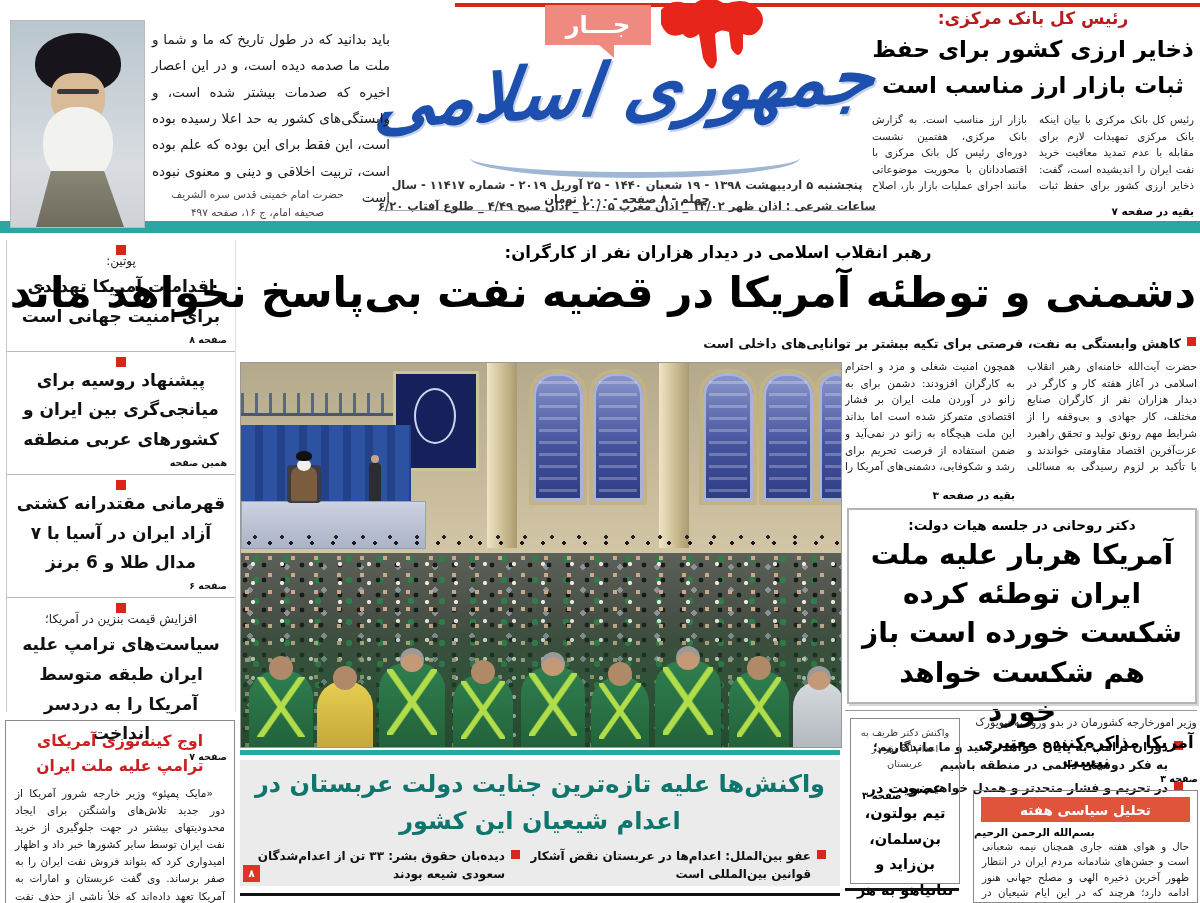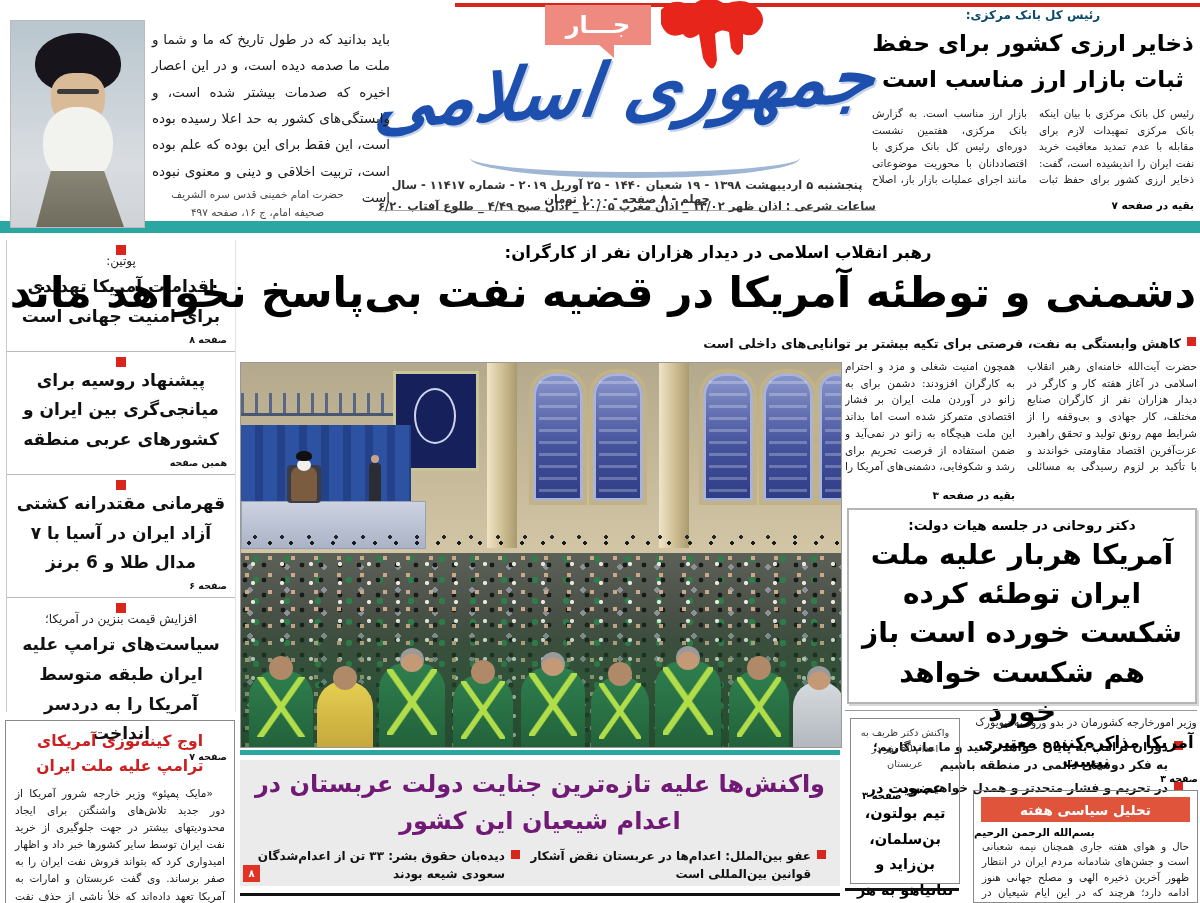--- a/index.html
+++ b/index.html
@@ -31,21 +31,21 @@
   .kh-brows{position:absolute;left:46px;top:68px;width:42px;height:5px;background:#3a3a3a;border-radius:3px;}
   .kh-beard{position:absolute;left:32px;top:86px;width:70px;height:78px;background:#f2f2ef;border-radius:46% 46% 52% 52%;}
   .kh-body{position:absolute;left:0;top:150px;width:133px;height:60px;background:linear-gradient(180deg,#8a8676,#6d6a5c);
            clip-path:polygon(18% 100%,30% 0,70% 0,86% 100%);}
   .quote-text{position:absolute;right:0;top:8px;width:238px;font-size:13.5px;line-height:1.95;color:#1a1a1a;
               text-align:justify;font-weight:500;}
   .quote-attr{position:absolute;right:30px;top:168px;width:205px;font-size:10.5px;color:#444;text-align:center;line-height:1.7;}
 
   
   .bank{left:872px;top:8px;width:322px;height:212px;}
-  .bank .kicker{font-size:12px;font-weight:bold;text-align:center;color:#0c4a6e;}
+  .bank .kicker{font-size:17px;font-weight:bold;text-align:center;color:#b91c1c;}
   .bank .headline{font-size:23px;font-weight:bold;text-align:center;color:#000;line-height:1.55;margin-top:4px;}
   .bank .body{margin-top:8px;font-size:10.3px;line-height:1.6;text-align:justify;color:#222;
               column-count:2;column-gap:12px;height:92px;overflow:hidden;}
   .bank .cont{font-size:10.5px;font-weight:bold;margin-top:2px;}
 
   
   .sidebar{left:6px;top:240px;width:228px;height:472px;border-left:1px solid #c9c9c9;border-right:1px solid #e2e2e2;}
   .sb-item{position:relative;padding:14px 8px 6px 8px;text-align:center;}
   .sb-item + .sb-item{border-top:1px solid #bbb;}
   .sb-marker{position:absolute;top:5px;left:50%;transform:translateX(-50%);width:10px;height:10px;background:#d9261c;}
@@ -114,21 +114,21 @@
       background:linear-gradient(55deg,transparent 45%,#b9e34a 47%,#b9e34a 53%,transparent 55%),
                  linear-gradient(-55deg,transparent 45%,#b9e34a 47%,#b9e34a 53%,transparent 55%);}
   .fg.yellow{background:linear-gradient(#e6cf52,#c2a338);} .fg.yellow::after{background:none;}
   .fg.gray{background:linear-gradient(#d7dbdf,#aeb4ba);} .fg.gray::after{background:none;}
   .fg.g2::before{background:radial-gradient(circle at 50% 70%,#c49a76 52%,#9a9a9a 56%);}
 
   .photo-teal-line{left:240px;top:750px;width:600px;height:5px;background:#2aa7a3;}
 
   
   .saudi{left:240px;top:760px;width:600px;height:126px;background:#ebebeb;padding:6px 14px;box-sizing:border-box;}
-  .saudi .headline{font-size:24px;font-weight:bold;text-align:center;color:#701a75;line-height:1.55;}
+  .saudi .headline{font-size:24px;font-weight:bold;text-align:center;color:#0f766e;line-height:1.55;}
   .saudi .bullets{display:flex;justify-content:space-between;margin-top:7px;}
   .saudi .bullet{font-size:12px;}
   .saudi-page{left:243px;top:865px;width:17px;height:17px;background:#e03324;color:#fff;font-size:10px;font-weight:bold;
               display:flex;align-items:center;justify-content:center;}
   .mid-black-line{left:240px;top:893px;width:600px;height:3px;background:#111;}
 
   
   .lead-body{left:845px;top:358px;width:352px;height:132px;font-size:10.6px;line-height:1.58;text-align:justify;
              color:#1a1a1a;column-count:2;column-gap:12px;overflow:hidden;}
   .lead-cont{left:845px;top:489px;width:170px;font-size:10.5px;font-weight:bold;color:#000;}

